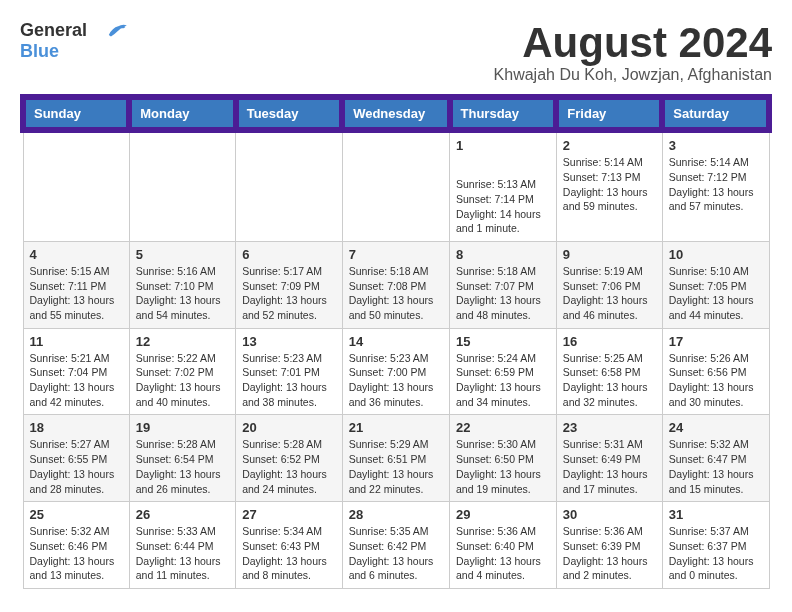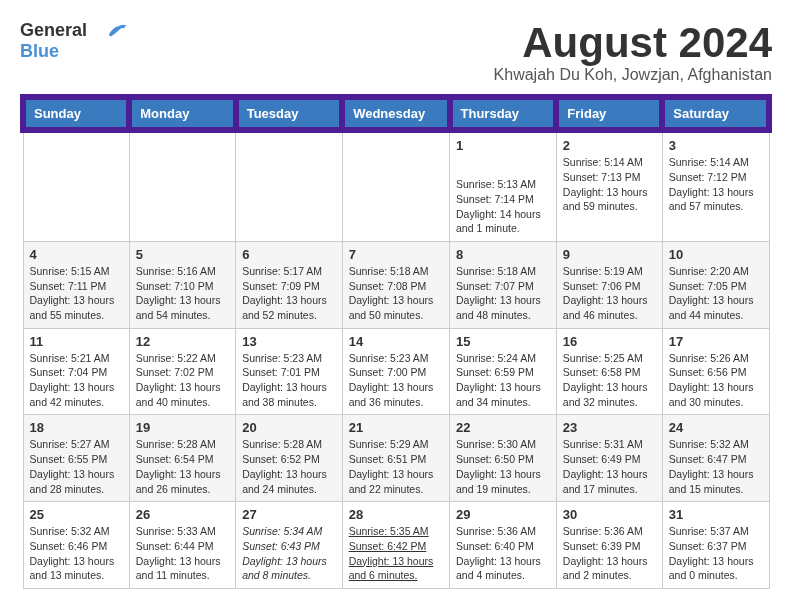--- a/index.html
+++ b/index.html
@@ -196,21 +196,21 @@
         </td>
         <td>
           <span class="day-number">9</span>
           <div class="day-info" style="white-space: pre-line;">Sunrise: 5:19 AM
 Sunset: 7:06 PM
 Daylight: 13 hours
 and 46 minutes.</div>
         </td>
         <td>
           <span class="day-number">10</span>
-          <div class="day-info" style="white-space: pre-line;">Sunrise: 2:20 AM
+          <div class="day-info" style="white-space: pre-line;">Sunrise: 5:10 AM
 Sunset: 7:05 PM
 Daylight: 13 hours
 and 44 minutes.</div>
         </td>
       </tr>
       <tr class="row-odd">
         <td>
           <span class="day-number">11</span>
           <div class="day-info" style="white-space: pre-line;">Sunrise: 5:21 AM
 Sunset: 7:04 PM
@@ -321,28 +321,28 @@
         </td>
         <td>
           <span class="day-number">26</span>
           <div class="day-info" style="white-space: pre-line;">Sunrise: 5:33 AM
 Sunset: 6:44 PM
 Daylight: 13 hours
 and 11 minutes.</div>
         </td>
         <td>
           <span class="day-number">27</span>
-          <div class="day-info" style="white-space: pre-line; font-style: italic;">Sunrise: 5:34 AM
+          <div class="day-info" style="white-space: pre-line;">Sunrise: 5:34 AM
 Sunset: 6:43 PM
 Daylight: 13 hours
 and 8 minutes.</div>
         </td>
         <td>
           <span class="day-number">28</span>
-          <div class="day-info" style="white-space: pre-line; text-decoration: underline;">Sunrise: 5:35 AM
+          <div class="day-info" style="white-space: pre-line;">Sunrise: 5:35 AM
 Sunset: 6:42 PM
 Daylight: 13 hours
 and 6 minutes.</div>
         </td>
         <td>
           <span class="day-number">29</span>
           <div class="day-info" style="white-space: pre-line;">Sunrise: 5:36 AM
 Sunset: 6:40 PM
 Daylight: 13 hours
 and 4 minutes.</div>

